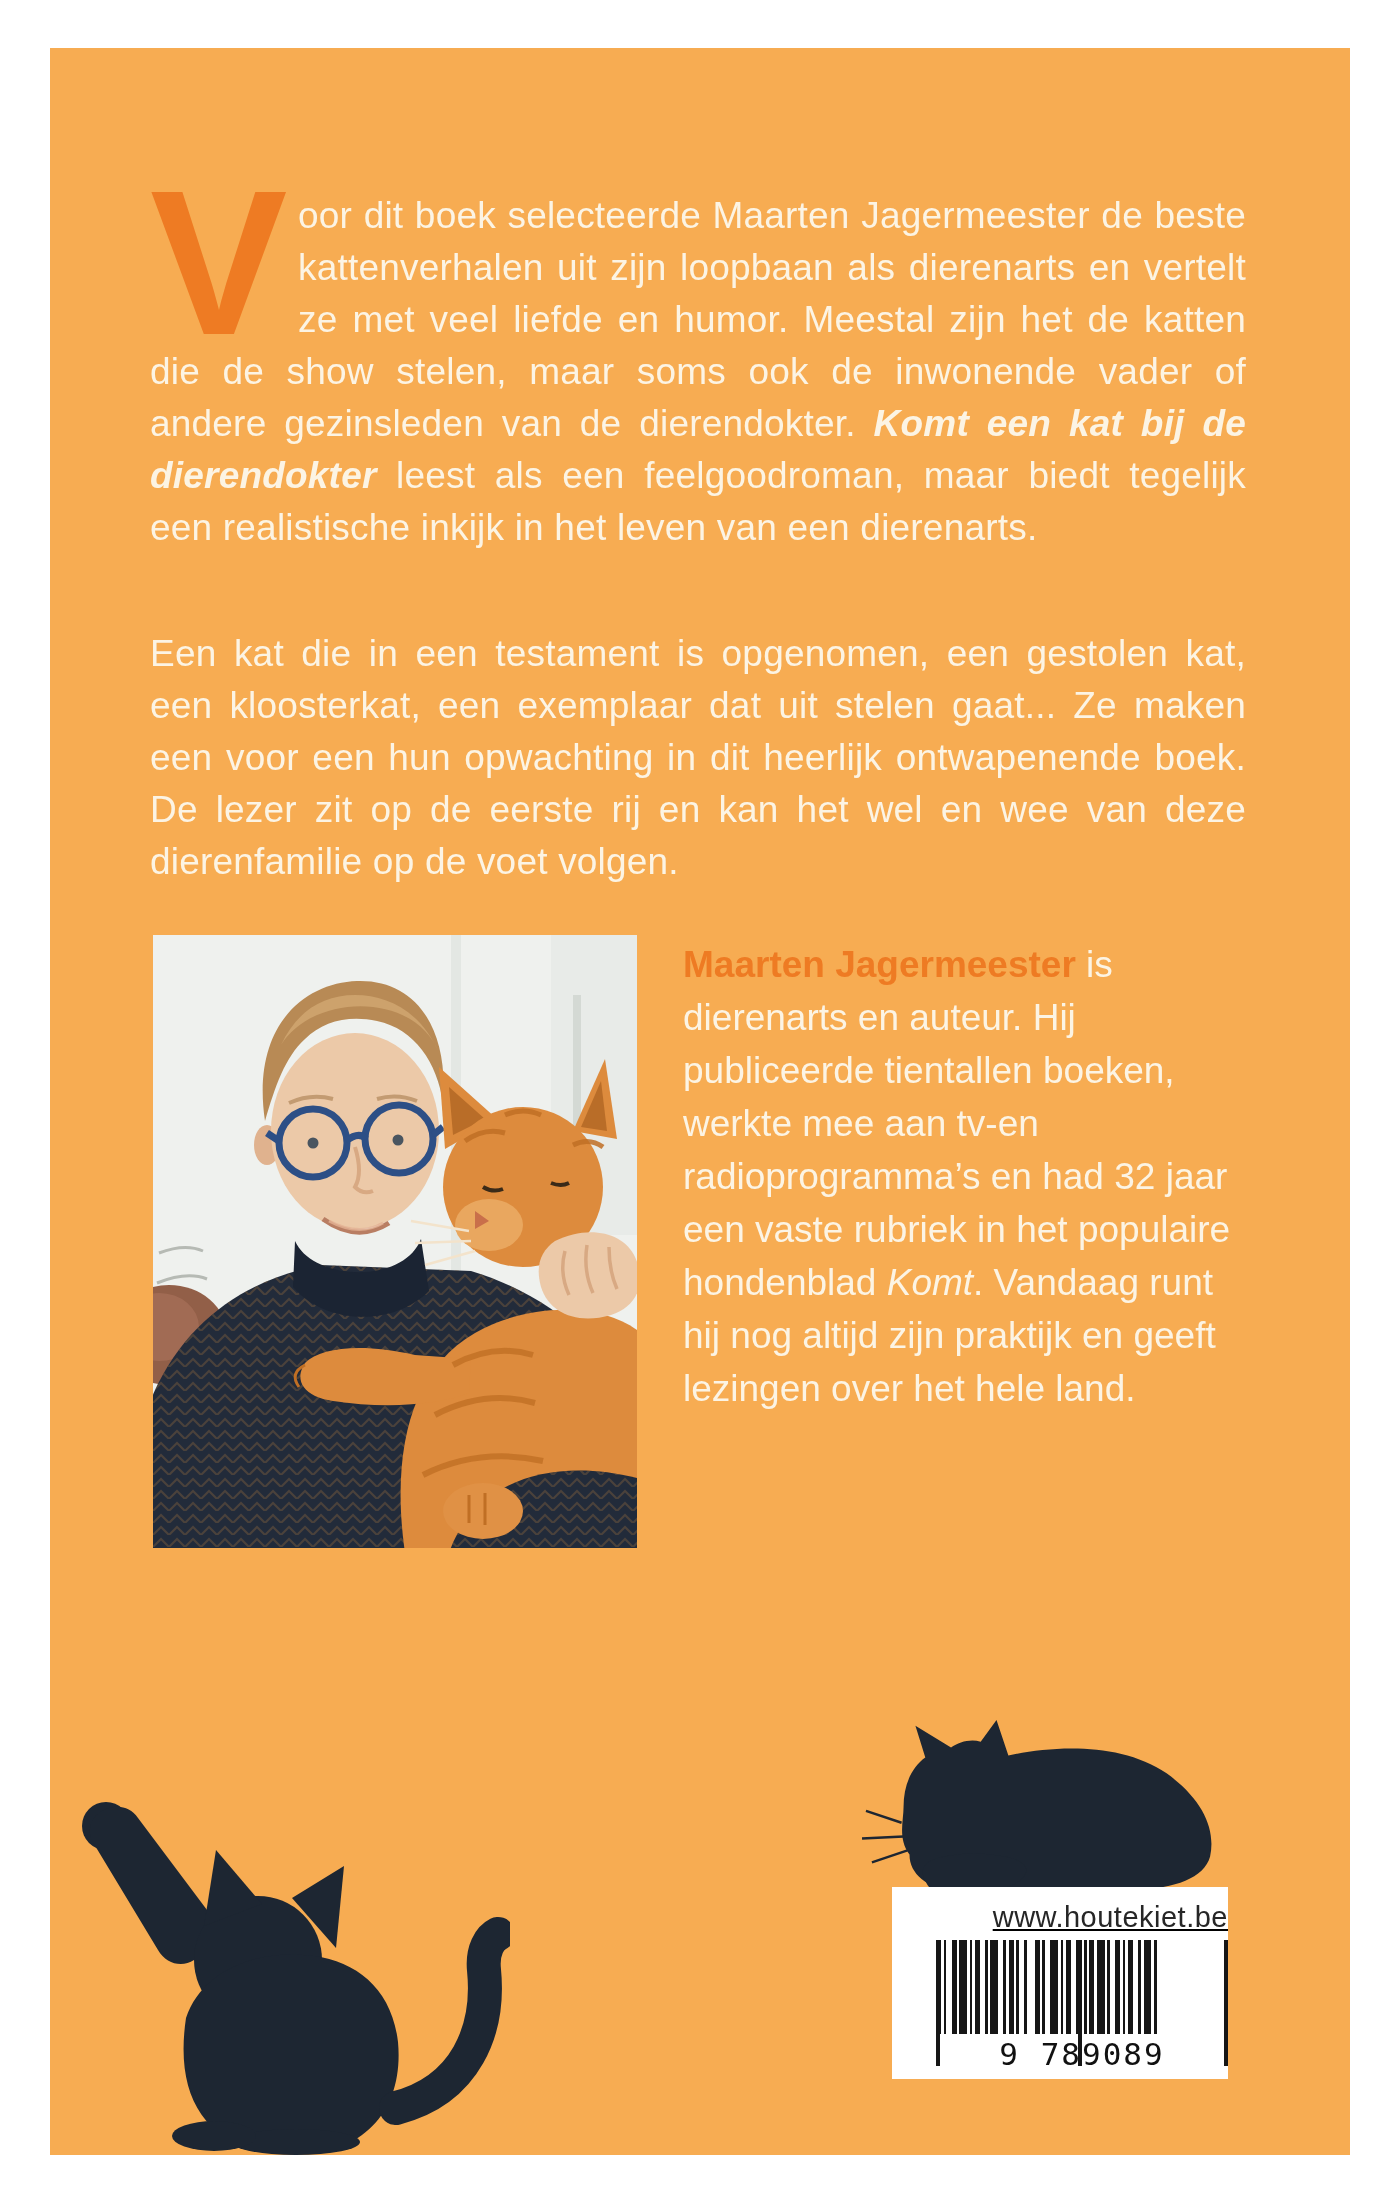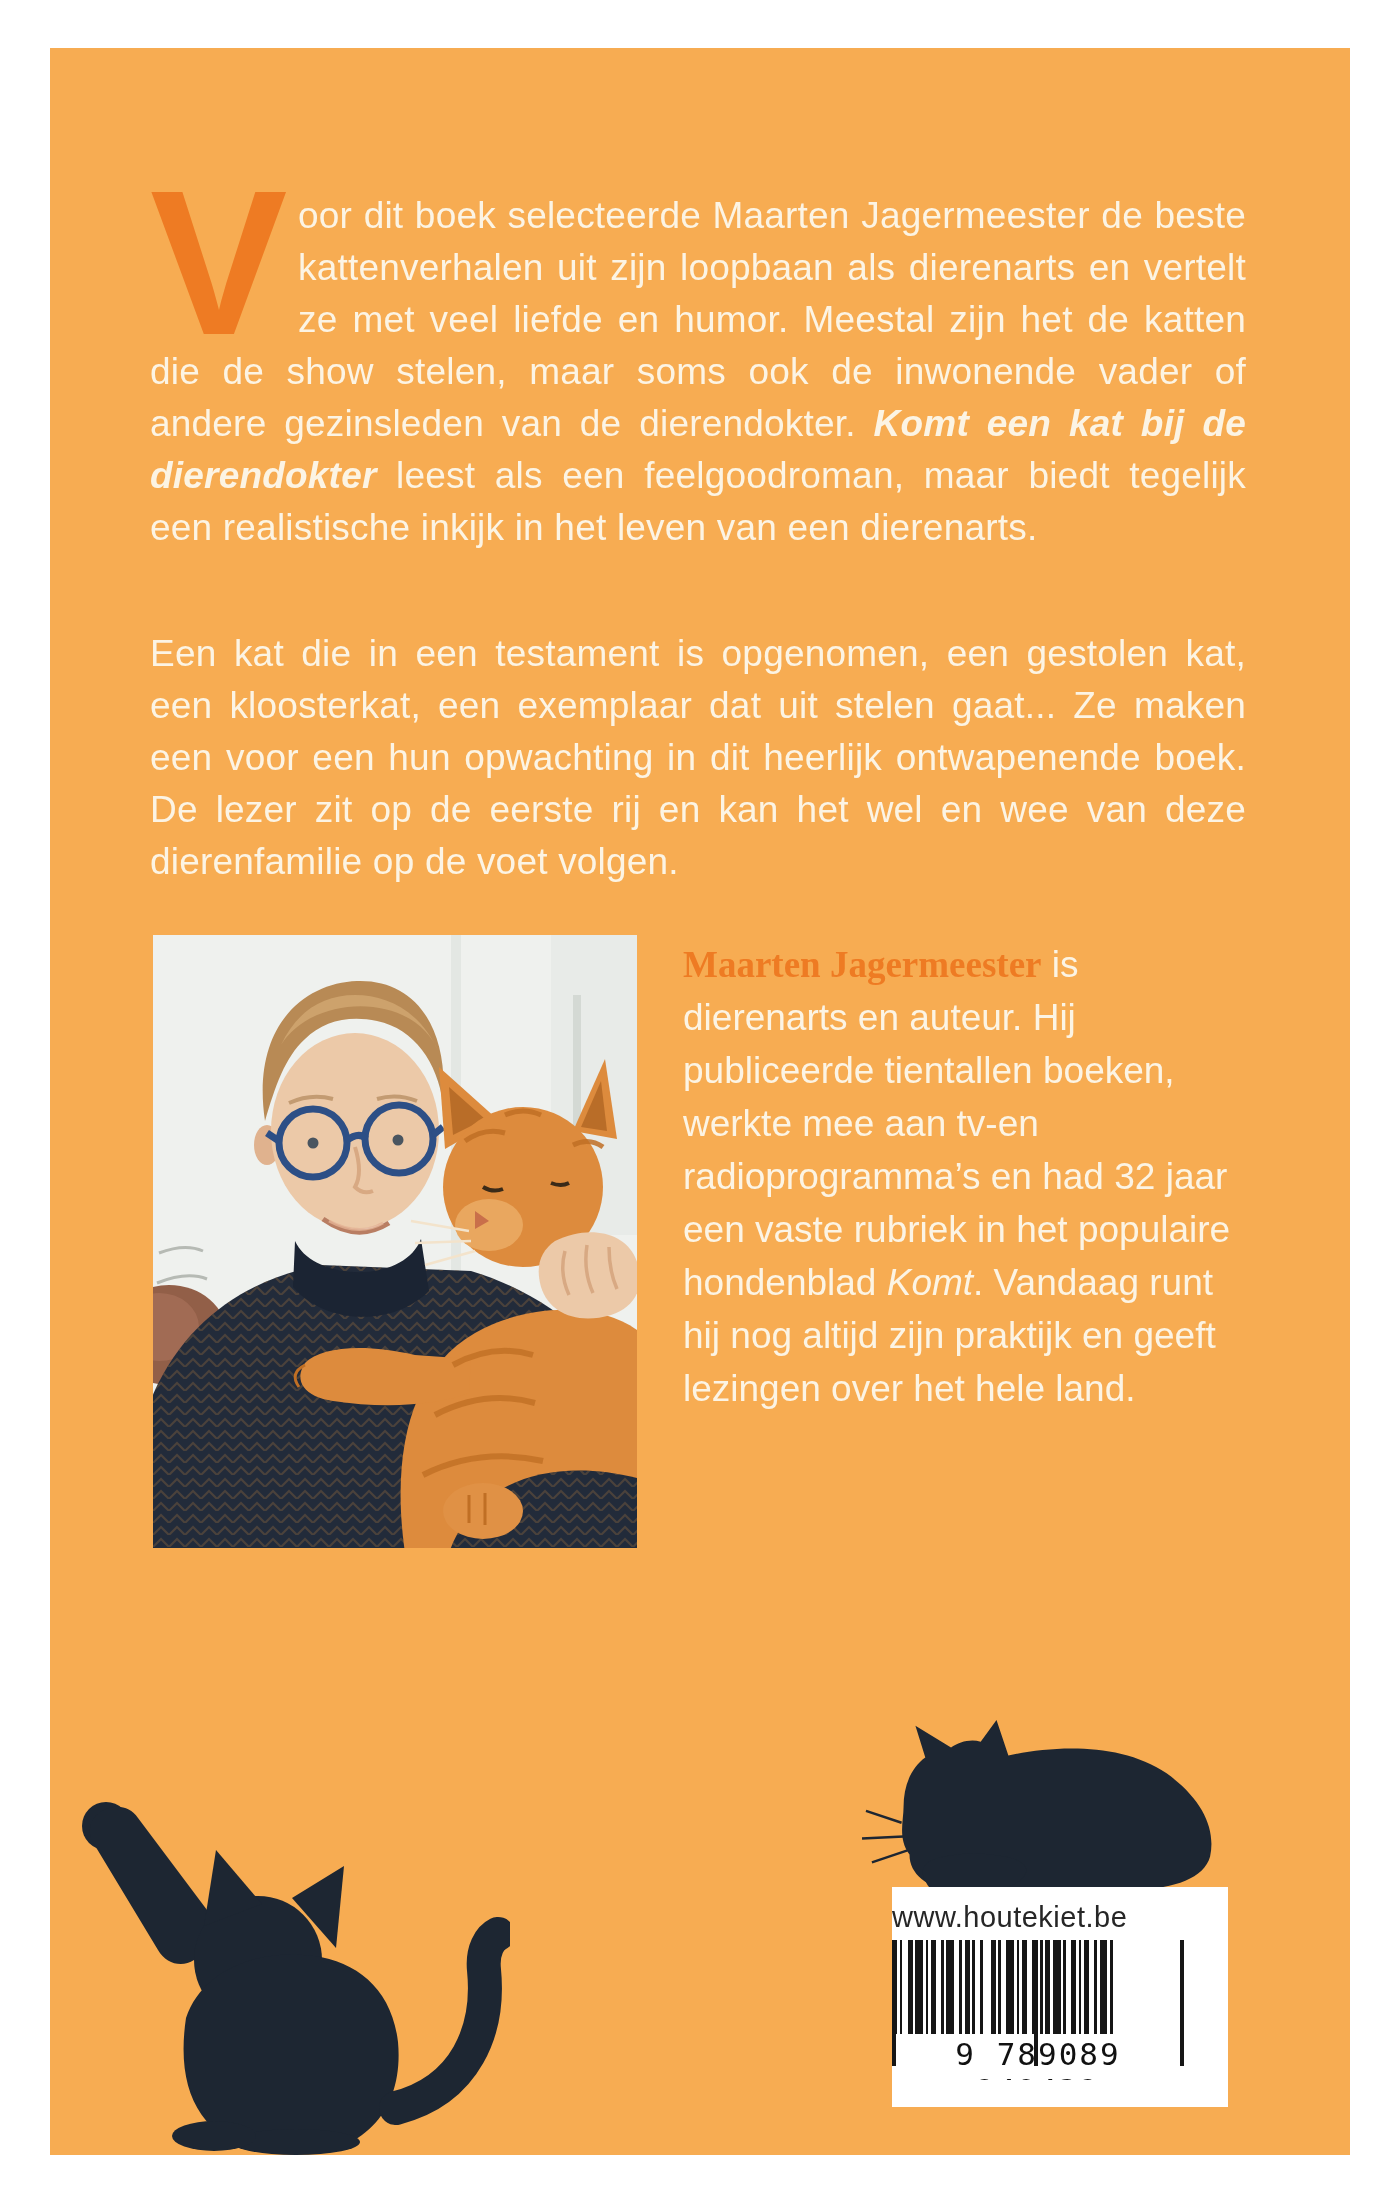--- a/index.html
+++ b/index.html
@@ -8,33 +8,33 @@
   .cover { position:absolute; left:50px; top:48px; width:1300px; height:2107px; background:#f7ac52; }
 
   .blurb { position:absolute; color:#fcf4e4; font-size:37px; line-height:52px;
            text-align:justify; letter-spacing:.2px; }
   #para1 { left:150px; top:190px; width:1096px; }
   #para2 { left:150px; top:628px; width:1096px; }
   .dropcap { float:left; width:148px; height:150px; font-size:206px; line-height:146px;
              font-weight:bold; color:#ee7b23; }
   .bi { font-weight:bold; font-style:italic; }
   .i  { font-style:italic; }
-  .accent { font-weight:bold; color:#ee7b23;font-family:Liberation Serif, serif; }
+  .accent { font-weight:bold; color:#ee7b23; }
 
   .photo { position:absolute; left:153px; top:935px; width:484px; height:613px; display:block; }
 
   .bio { position:absolute; left:683px; top:938px; width:562px; color:#fcf4e4;
          font-size:37px; line-height:53px; text-align:left; }
 
   .cat-svg { position:absolute; display:block; }
   #lying-cat   { left:856px; top:1712px; width:372px; height:178px; }
   #playing-cat { left:46px;  top:1798px; width:464px; height:357px; }
 
-  .barcode-panel { position:absolute; left:892px; top:1887px; width:336px; height:220px;
-                   background:#ffffff; display:flex; flex-direction:column; align-items:flex-start; }
+  .barcode-panel { position:absolute; left:892px; top:1887px; width:336px; height:192px;
+                   background:#ffffff; display:flex; flex-direction:column; align-items:flex-end;text-decoration:underline; }
   .website { margin-top:14px; font-size:29px; color:#262626; letter-spacing:.5px; }
   .barsWrap { position:relative; width:292px; height:140px; margin-top:6px; overflow:hidden; }
   .bars { display:flex; height:94px; }
   .bar  { background:#161616; flex:none; }
   .guard { position:absolute; top:0; width:4px; height:126px; background:#161616; }
   .isbn { position:absolute; left:0; right:0; top:96px; text-align:center;
           font-family:"DejaVu Sans Mono", monospace; font-size:31px; color:#111111;
           letter-spacing:2px; }
 </style>
 </head>

